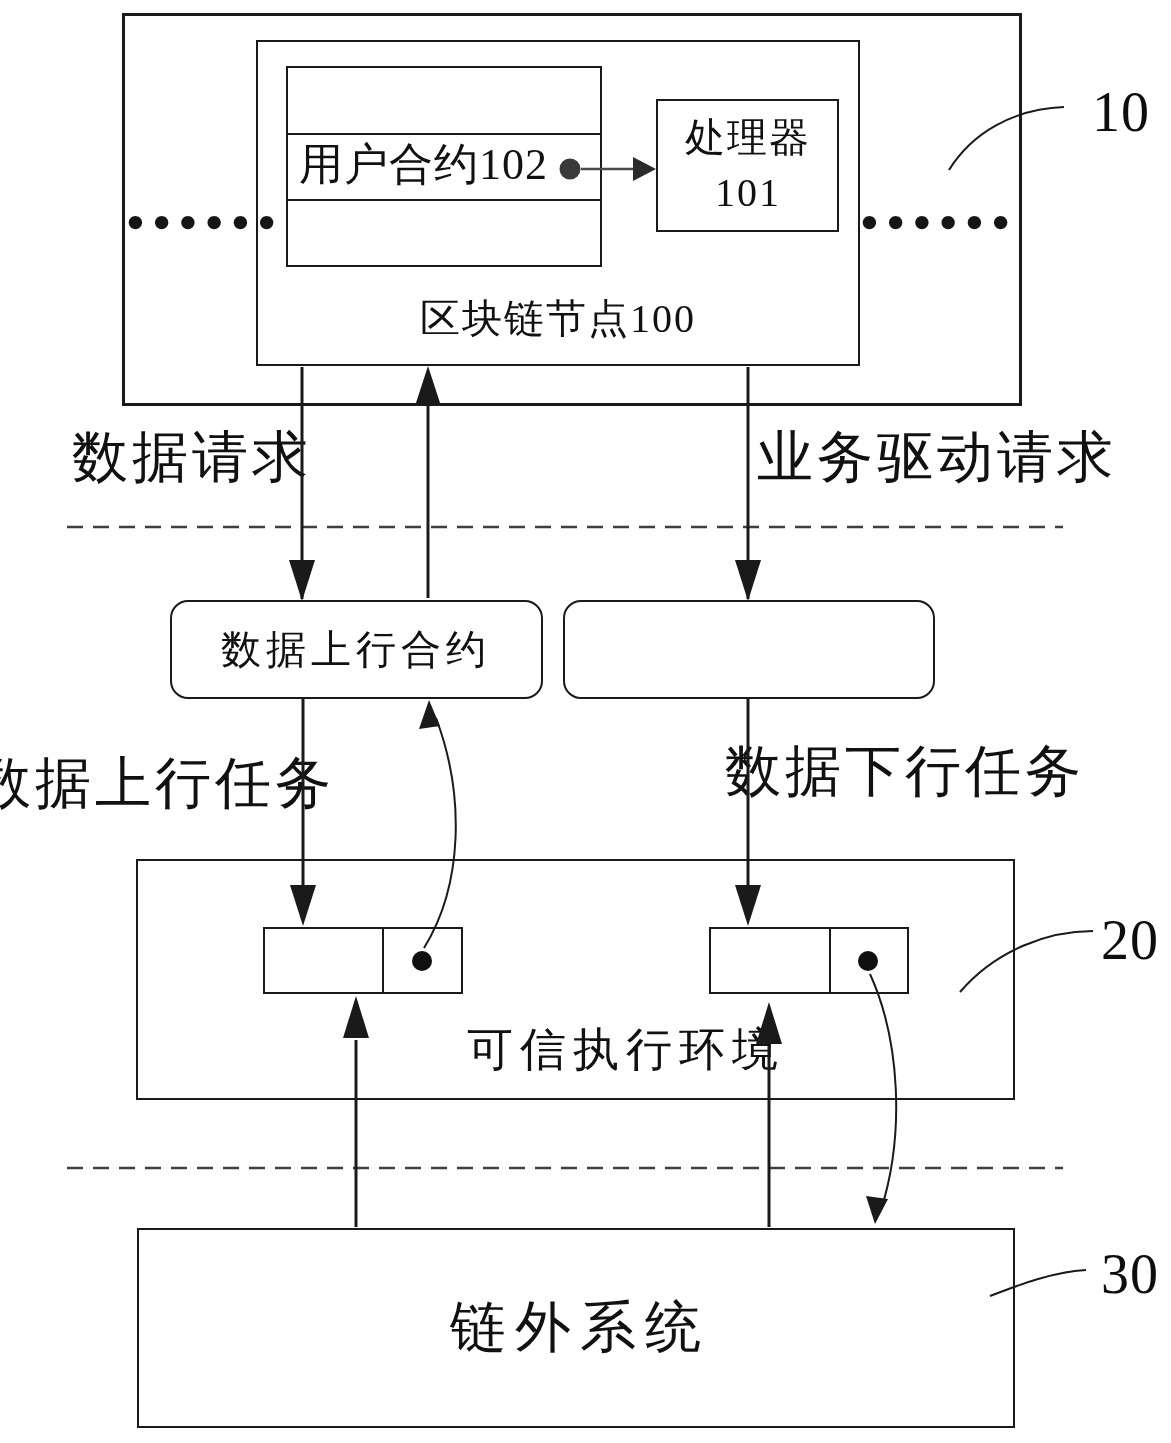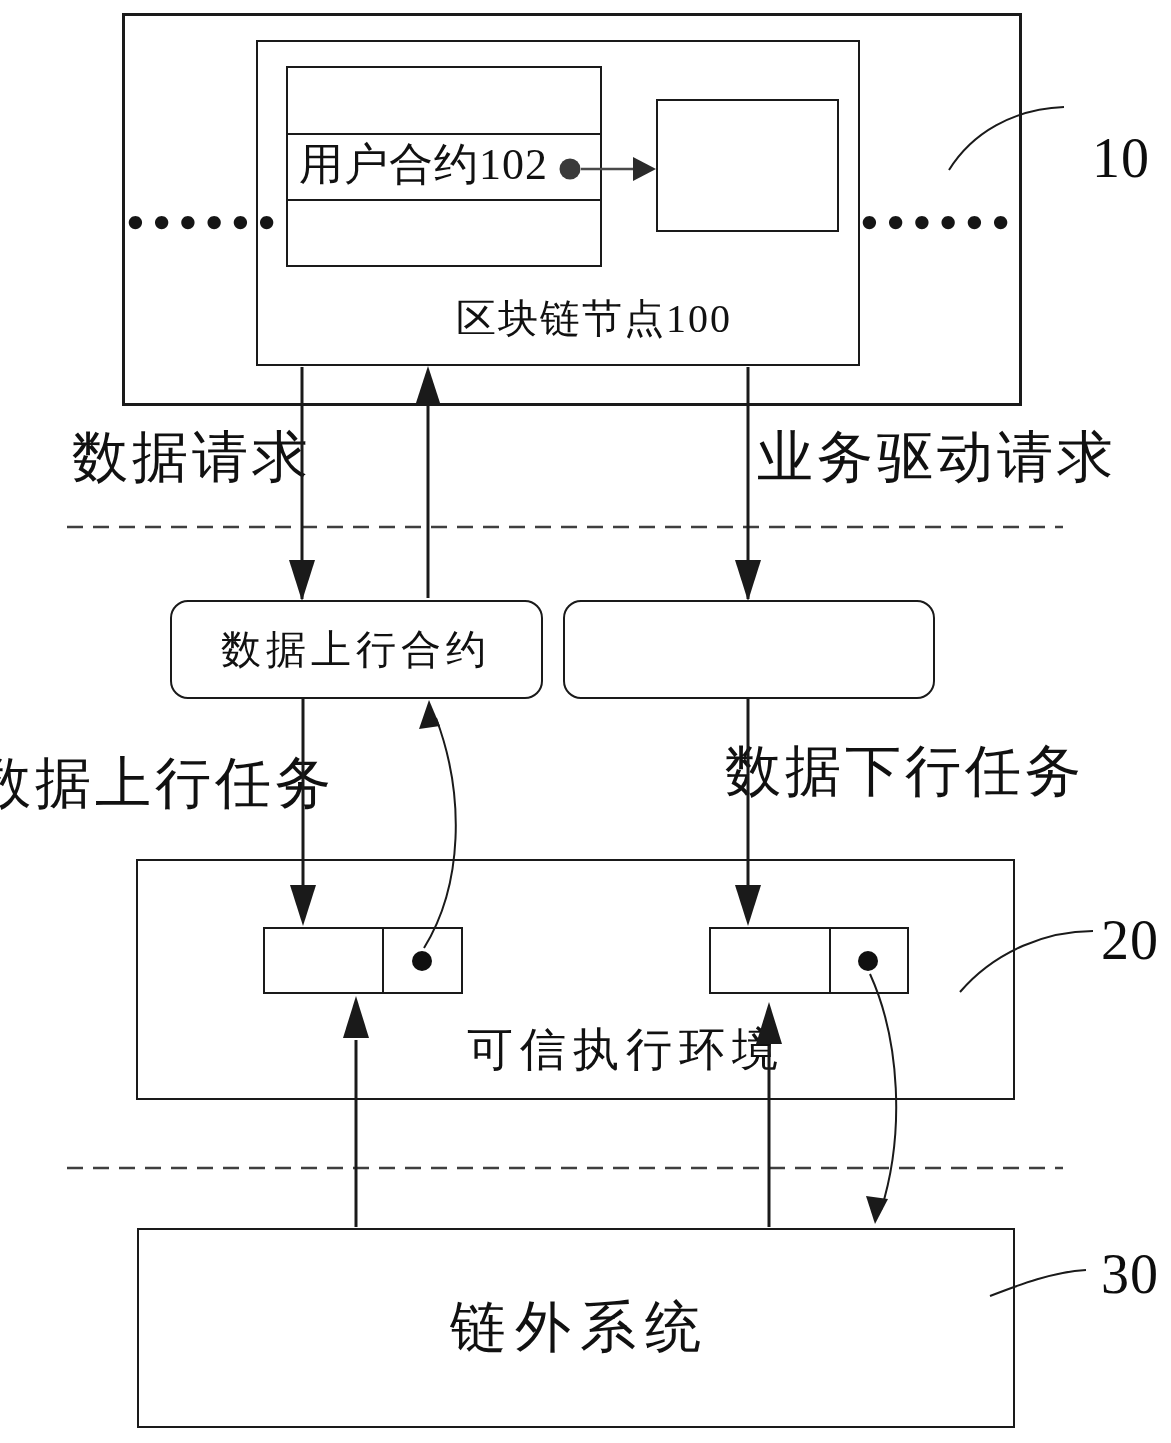--- a/index.html
+++ b/index.html
@@ -40,21 +40,21 @@
     color:#111111;
     z-index: 2;
     text-align:center;
   }
   .cjk42 { font-size:56px; letter-spacing:4px; }
   .cjk46 { font-size:46px; letter-spacing:7px; }
   .cjk48 { font-size:56px; letter-spacing:9px; }
   .contract-text { font-size:40px; letter-spacing:5px;font-family:Liberation Mono, monospace; }
   .uc-label { transform: translate(0,-50%); font-size:44px; letter-spacing:1px; }
   .proc-label { font-size:40px; line-height:55px; letter-spacing:2px; }
-  .node-label { font-size:40px; letter-spacing:2px;margin-left:36px; }
+  .node-label { font-size:40px; letter-spacing:2px; }
   .refnum { font-size:56px; letter-spacing:1px; color:#0d0d0d; }
   .dots {
     font-family:"DejaVu Sans",sans-serif;
     font-size:38px; font-weight:bold; letter-spacing:2px; color:#151515;
   }
   svg.overlay {
     position:absolute; left:0; top:0; z-index:3;
     pointer-events:none;
   }
 </style>
@@ -83,27 +83,31 @@
     <div class="vdiv" style="left:117px;"></div>
   </div>
   <div class="box slot slot2">
     <div class="vdiv" style="left:118px;"></div>
   </div>
 
   <div class="box off"></div>
 
   <div class="lbl uc-label" style="left:299px; top:164px;">用户合约102</div>
 
+  <div class="lbl proc-label" style="left:748px; top:165px;">
+    <div>处理器</div>
+    <div>101</div>
+  </div>
 
   <div class="lbl node-label" style="left:558px; top:318px;">区块链节点100</div>
 
   <div class="lbl dots" style="left:202px; top:224px;">••••••</div>
   <div class="lbl dots" style="left:936px; top:224px;">••••••</div>
 
-  <div class="lbl refnum" style="left:1121px; top:112px;margin-top:46px;">10</div>
+  <div class="lbl refnum" style="left:1121px; top:112px;">10</div>
   <div class="lbl refnum" style="left:1130px; top:940px;text-align:right;">20</div>
   <div class="lbl refnum" style="left:1130px; top:1274px;">30</div>
 
   <div class="lbl cjk42" style="left:192px; top:458px;">数据请求</div>
   <div class="lbl cjk42" style="left:905px; top:458px;margin-left:32px;">业务驱动请求</div>
 
   <div class="lbl contract-text" style="left:356px; top:649px;">数据上行合约</div>
 
   <div class="lbl cjk42" style="left:905px; top:772px;">数据下行任务</div>
   <div class="lbl cjk42" style="left:155px; top:784px;">数据上行任务</div>

